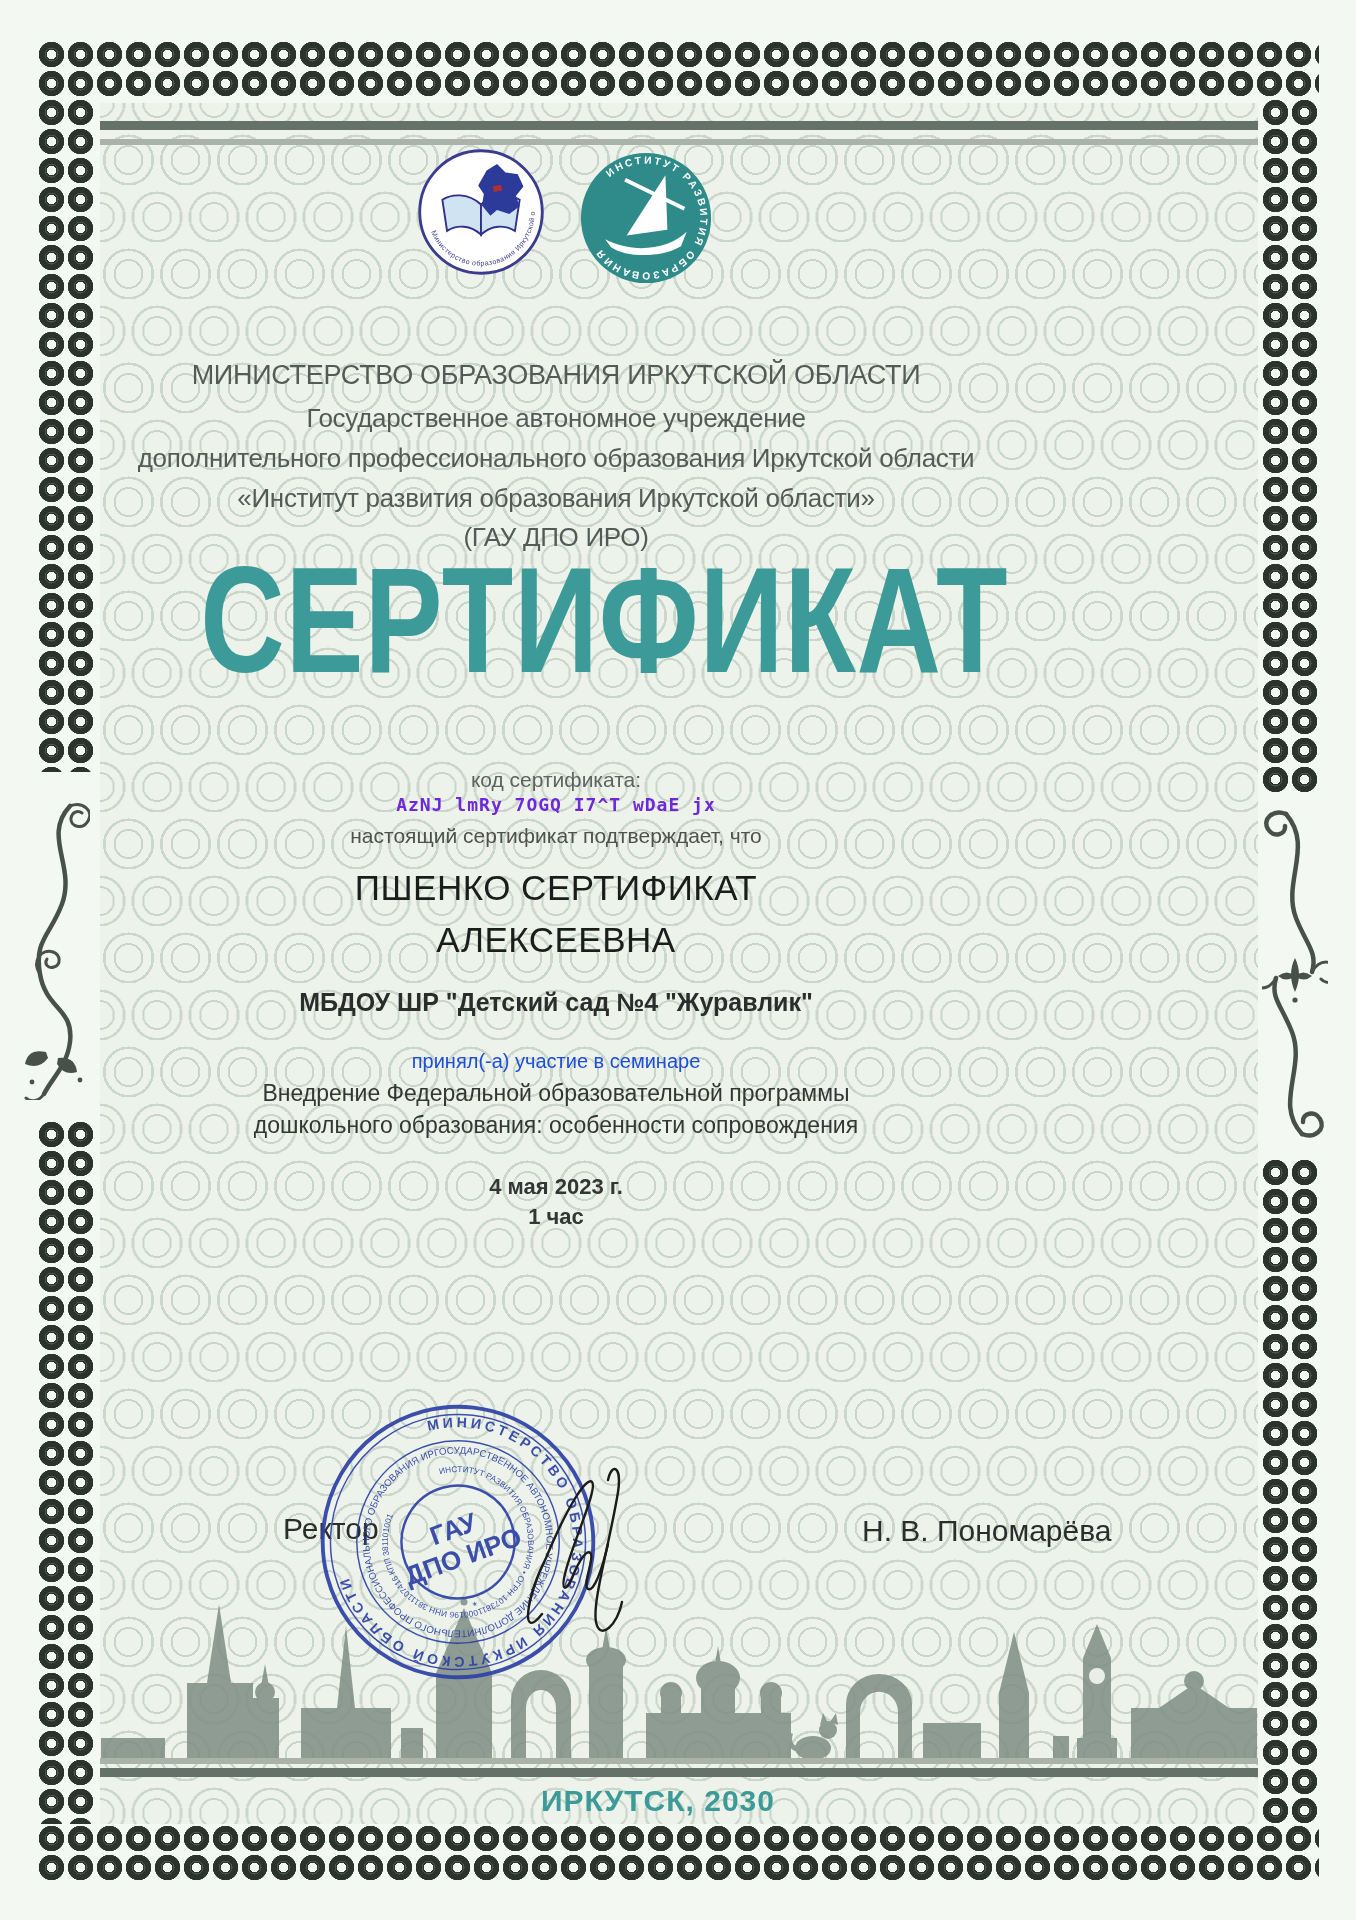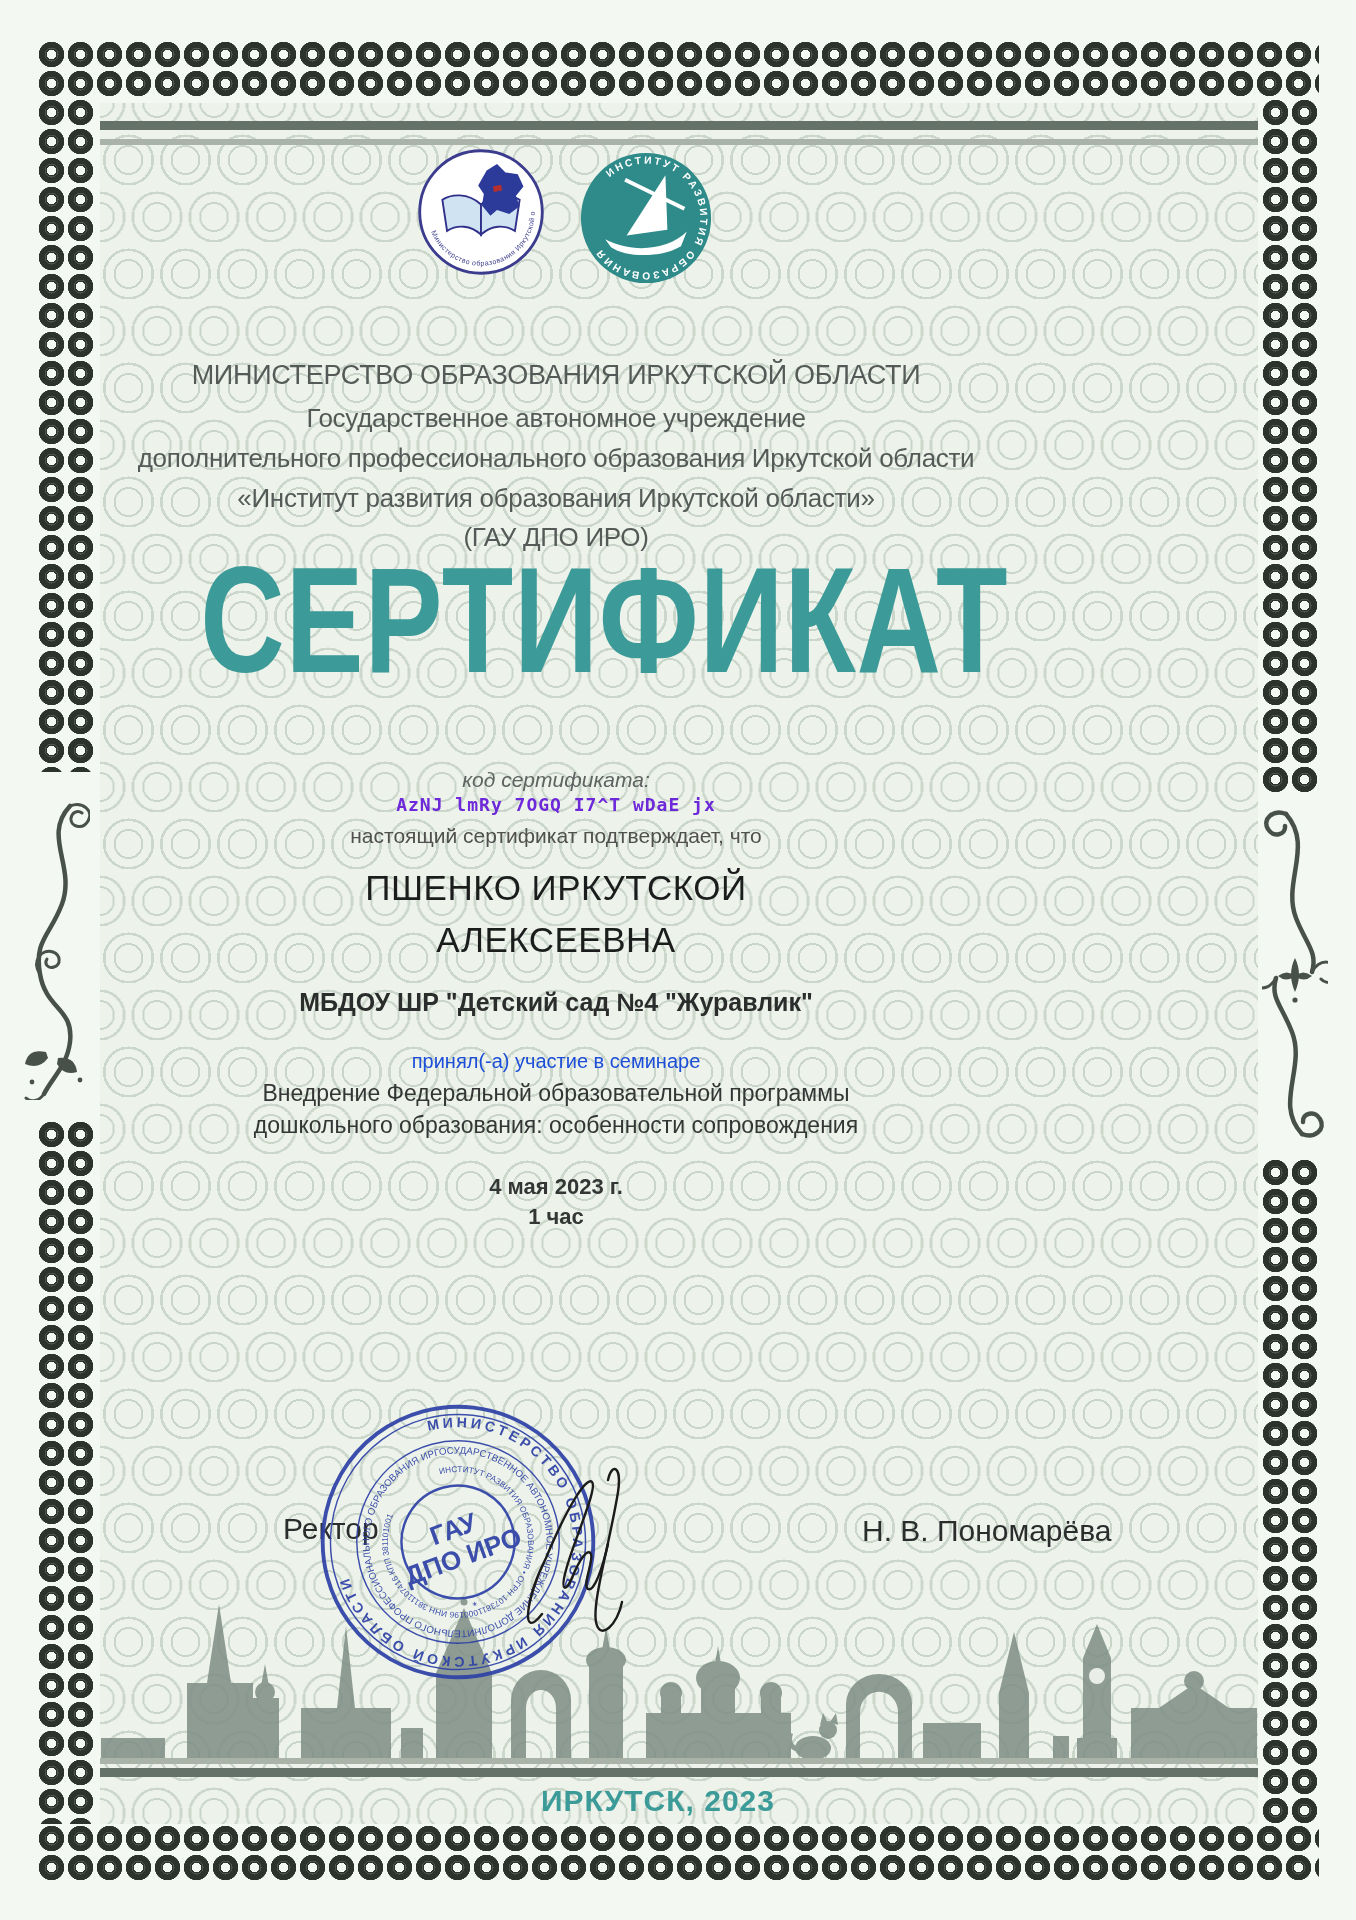--- a/index.html
+++ b/index.html
@@ -47,21 +47,21 @@
   .content{position:absolute;left:100px;top:0;width:912px;z-index:5;}
   .line{position:absolute;left:0;width:100%;text-align:center;white-space:nowrap;}
   .hdr{color:#545a57;font-size:26px;letter-spacing:-0.3px;}
   .t-ministry{top:360px;font-size:27px;}
   .t-org1{top:403px;}
   .t-org2{top:443px;}
   .t-org3{top:483px;}
   .t-org4{top:522px;}
   .t-title{top:545px;font-size:150px;font-weight:700;color:#3c9b98;line-height:1;
            transform:scaleX(0.78);transform-origin:50% 50%;letter-spacing:1px;}
-  .t-codelabel{top:768px;font-size:21px;color:#5d6361;font-style:italic;}
+  .t-codelabel{top:768px;font-size:21px;color:#5d6361;}
   .t-code{top:794px;font-family:"DejaVu Sans Mono",monospace;font-weight:700;
           font-size:18px;color:#6d28d9;letter-spacing:1px;}
   .t-confirm{top:824px;font-size:21px;color:#50504e;}
   .t-name{font-size:35px;color:#1b1d1c;letter-spacing:0.5px;}
   .t-name1{top:868px;}
   .t-name2{top:880px;margin-top:40px;}
   .t-org{top:988px;font-size:25px;font-weight:700;color:#2a2d2c;}
   .t-part{top:1050px;font-size:20px;color:#1d4ed8;}
   .t-sem{font-size:23px;font-weight:400;color:#333634;}
   .t-sem1{top:1080px;}
@@ -212,21 +212,21 @@
     <div class="line hdr t-org2">дополнительного профессионального образования Иркутской области</div>
     <div class="line hdr t-org3">«Институт развития образования Иркутской области»</div>
     <div class="line hdr t-org4">(ГАУ ДПО ИРО)</div>
 
     <div class="line t-title">СЕРТИФИКАТ</div>
 
     <div class="line t-codelabel">код сертификата:</div>
     <div class="line t-code">AzNJ lmRy 7OGQ I7^T wDaE jx</div>
     <div class="line t-confirm">настоящий сертификат подтверждает, что</div>
 
-    <div class="line t-name t-name1">ПШЕНКО ИРКУТСКОЙ</div>
+    <div class="line t-name t-name1">ПШЕНКО СЕРТИФИКАТ</div>
     <div class="line t-name t-name2">АЛЕКСЕЕВНА</div>
     <div class="line t-org">МБДОУ ШР "Детский сад №4 "Журавлик"</div>
 
     <div class="line t-part">принял(-а) участие в семинаре</div>
     <div class="line t-sem t-sem1">Внедрение Федеральной образовательной программы</div>
     <div class="line t-sem t-sem2">дошкольного образования: особенности сопровождения</div>
 
     <div class="line t-date">4 мая 2023 г.</div>
     <div class="line t-dur">1 час</div>
   </div>
@@ -265,14 +265,14 @@
     <g fill="none" stroke="#1b1b1b" stroke-width="2.4" stroke-linecap="round">
       <path d="M30,168 C8,196 14,152 34,112 C54,64 74,30 80,36 C86,42 62,94 54,124 C48,146 54,146 60,132"></path>
       <path d="M60,132 C68,112 76,102 79,108 C82,114 70,140 76,143 C82,146 90,124 96,98"></path>
       <path d="M96,34 C100,16 110,20 106,46 C98,96 80,156 84,176 C88,196 106,178 110,156"></path>
     </g>
   </svg>
 
   <div class="t-rector">Ректор</div>
   <div class="t-signer">Н. В. Пономарёва</div>
 
-  <div class="t-city">ИРКУТСК, 2023</div>
+  <div class="t-city">ИРКУТСК, 2030</div>
 </div>
 
 </body></html>

